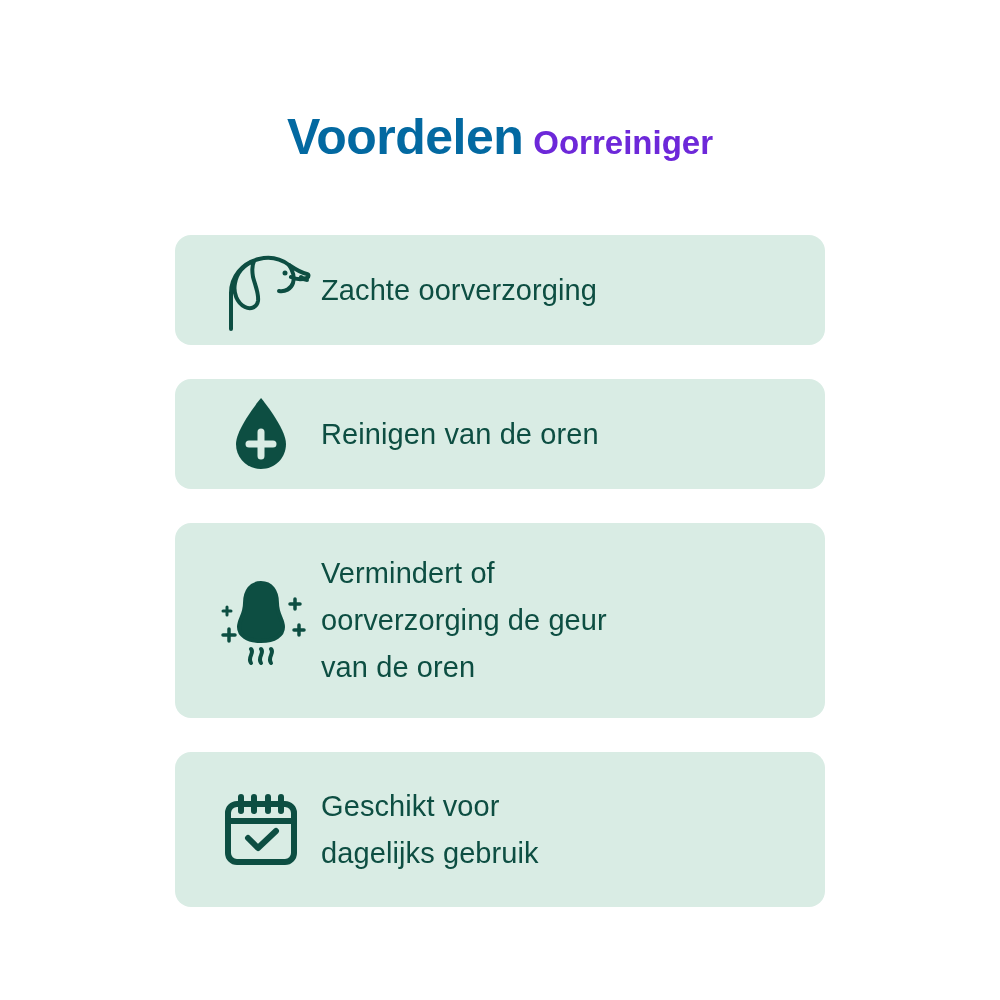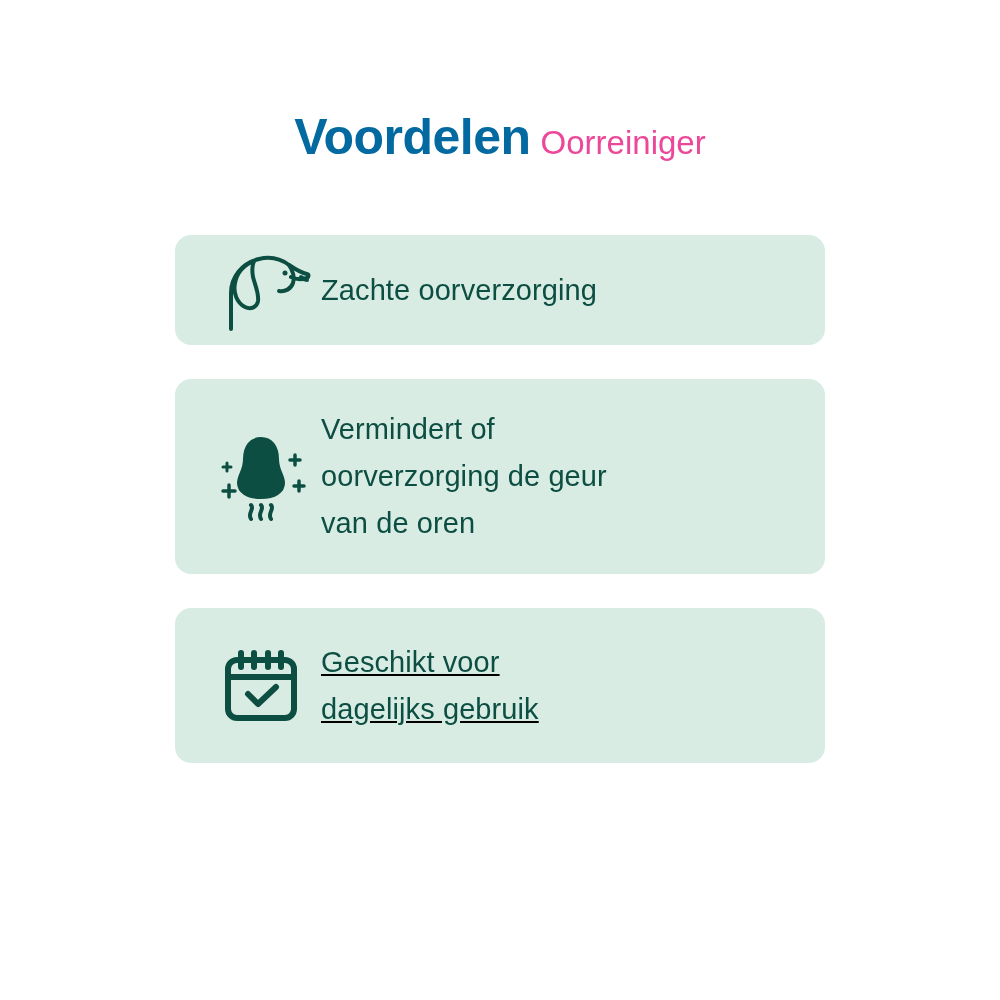--- a/index.html
+++ b/index.html
@@ -28,23 +28,23 @@
     white-space: nowrap;
   }
   .heading .title-strong {
     font-size: 50px;
     font-weight: 700;
     letter-spacing: -0.5px;
     color: #0369a1;
   }
   .heading .title-light {
     font-size: 33px;
-    font-weight: 400;
+    font-weight: 700;
     letter-spacing: 0px;
-    color: #ec4899;
+    color: #6d28d9;
     margin-left: 10px;
   }
   .cards {
     position: absolute;
     top: 235px;
     left: 175px;
     width: 650px;
     display: flex;
     flex-direction: column;
     gap: 34px;
@@ -69,21 +69,21 @@
     font-size: 29px;
     font-weight: 500;
     line-height: 1.62;
     color: #0d4e42;
     letter-spacing: 0.1px;
     white-space: pre-line;
   }
   .card-1 { height: 110px; }
   .card-2 { height: 110px; }
   .card-3 { height: 195px; }
-  .card-4 { height: 155px; text-decoration: underline; }
+  .card-4 { height: 155px; }
 </style>
 </head>
 <body>
 
 <div class="page">
 
   <div class="heading">
     <span class="title-strong">Voordelen</span><span class="title-light">Oorreiniger</span>
   </div>
 
@@ -95,20 +95,29 @@
           <path d="M22 82 L22 46 C22 30 33 16 50 12 C62 9 72 12 80 18 C86 22 92 26 98 27 C100 27.3 100 30 98 31 C92 33 86 32 82 30"></path>
           <path d="M80 18 C84 24 86 30 84 36 C82 42 76 45 70 44"></path>
           <path d="M45 14 C35 18 28 26 26 36 C24 46 28 56 36 60 C42 63 48 60 49 54 C50 46 46 38 44 30 C43 24 43 18 45 14 Z"></path>
           <circle cx="76" cy="26" r="2.5" fill="currentColor" stroke="none"></circle>
           <path d="M92 30 C94 32 96 33 98 33"></path>
         </svg>
       </div>
       <div class="card-label">Zachte oorverzorging</div>
     </div>
 
+    <div class="card card-2">
+      <div class="card-icon">
+        <svg width="66" height="80" viewBox="0 0 66 80" fill="none">
+          <path d="M33 4 C33 4 58 34 58 50 C58 64 47 75 33 75 C19 75 8 64 8 50 C8 34 33 4 33 4 Z" fill="currentColor"></path>
+          <path d="M33 38 L33 62 M21 50 L45 50" stroke="#d9ece4" stroke-width="7" stroke-linecap="round"></path>
+        </svg>
+      </div>
+      <div class="card-label">Reinigen van de oren</div>
+    </div>
 
     <div class="card card-3">
       <div class="card-icon">
         <svg width="100" height="96" viewBox="0 0 100 96" fill="none" stroke="currentColor" stroke-width="4" stroke-linecap="round" stroke-linejoin="round">
           <path d="M50 10 C40 10 34 18 34 30 C34 42 28 46 28 54 C28 62 36 68 50 68 C64 68 72 62 72 54 C72 46 66 42 66 30 C66 18 60 10 50 10 Z" fill="currentColor" stroke="currentColor"></path>
           <path d="M40 76 C44 80 36 84 40 90"></path>
           <path d="M50 76 C54 80 46 84 50 90"></path>
           <path d="M60 76 C64 80 56 84 60 90"></path>
           <path d="M18 56 L18 68 M12 62 L24 62" stroke-width="3.5"></path>
           <path d="M88 52 L88 62 M83 57 L93 57" stroke-width="3.5"></path>

